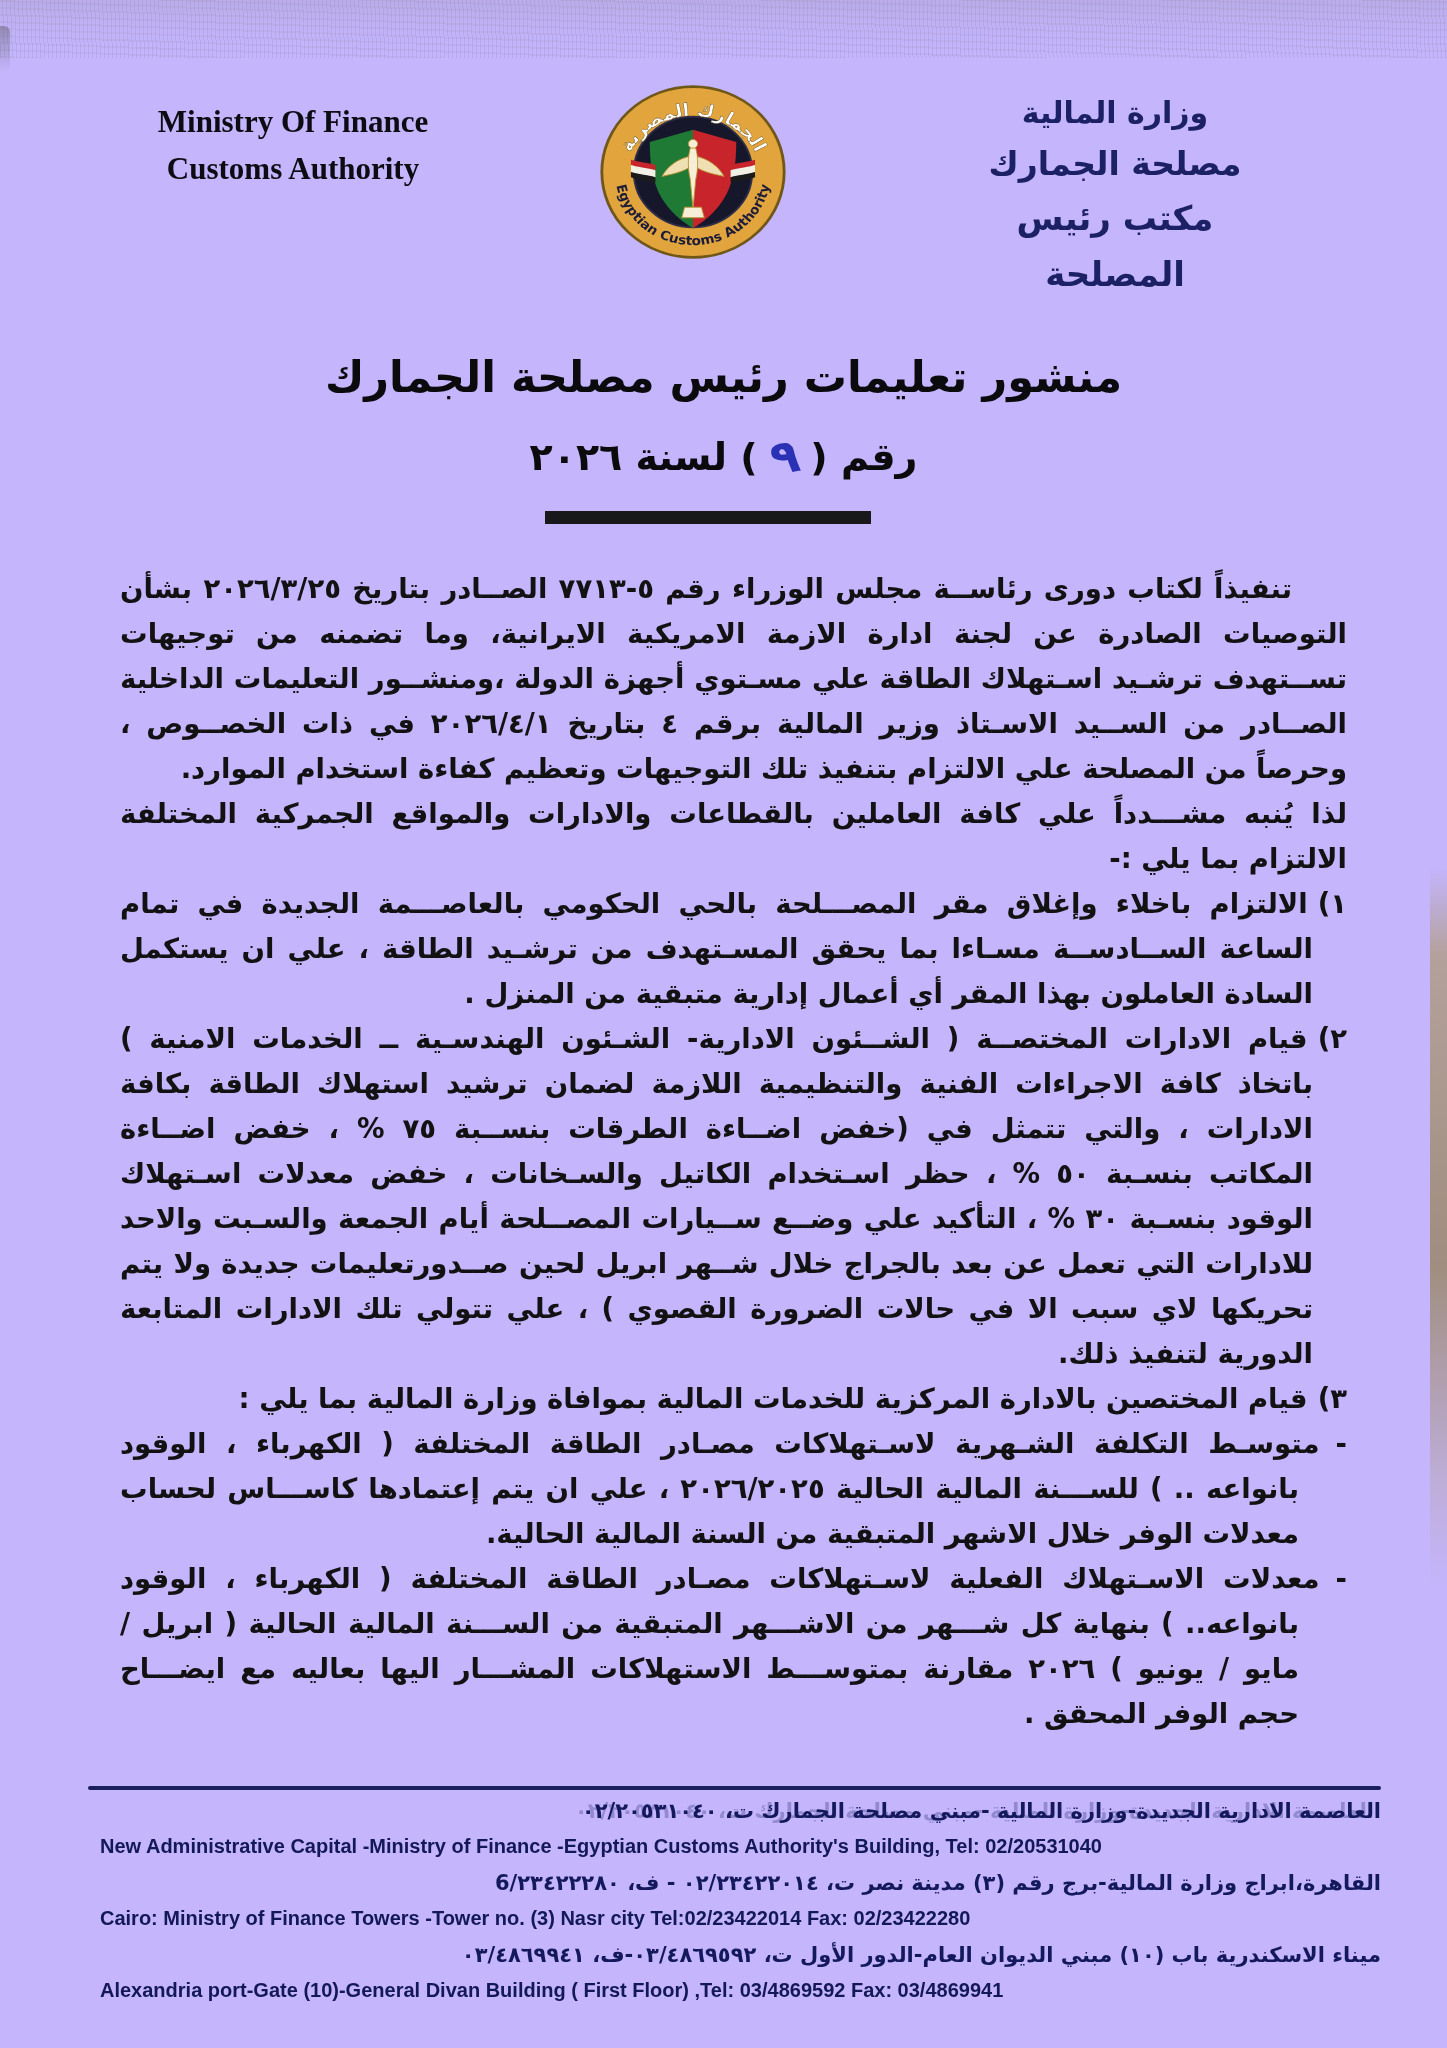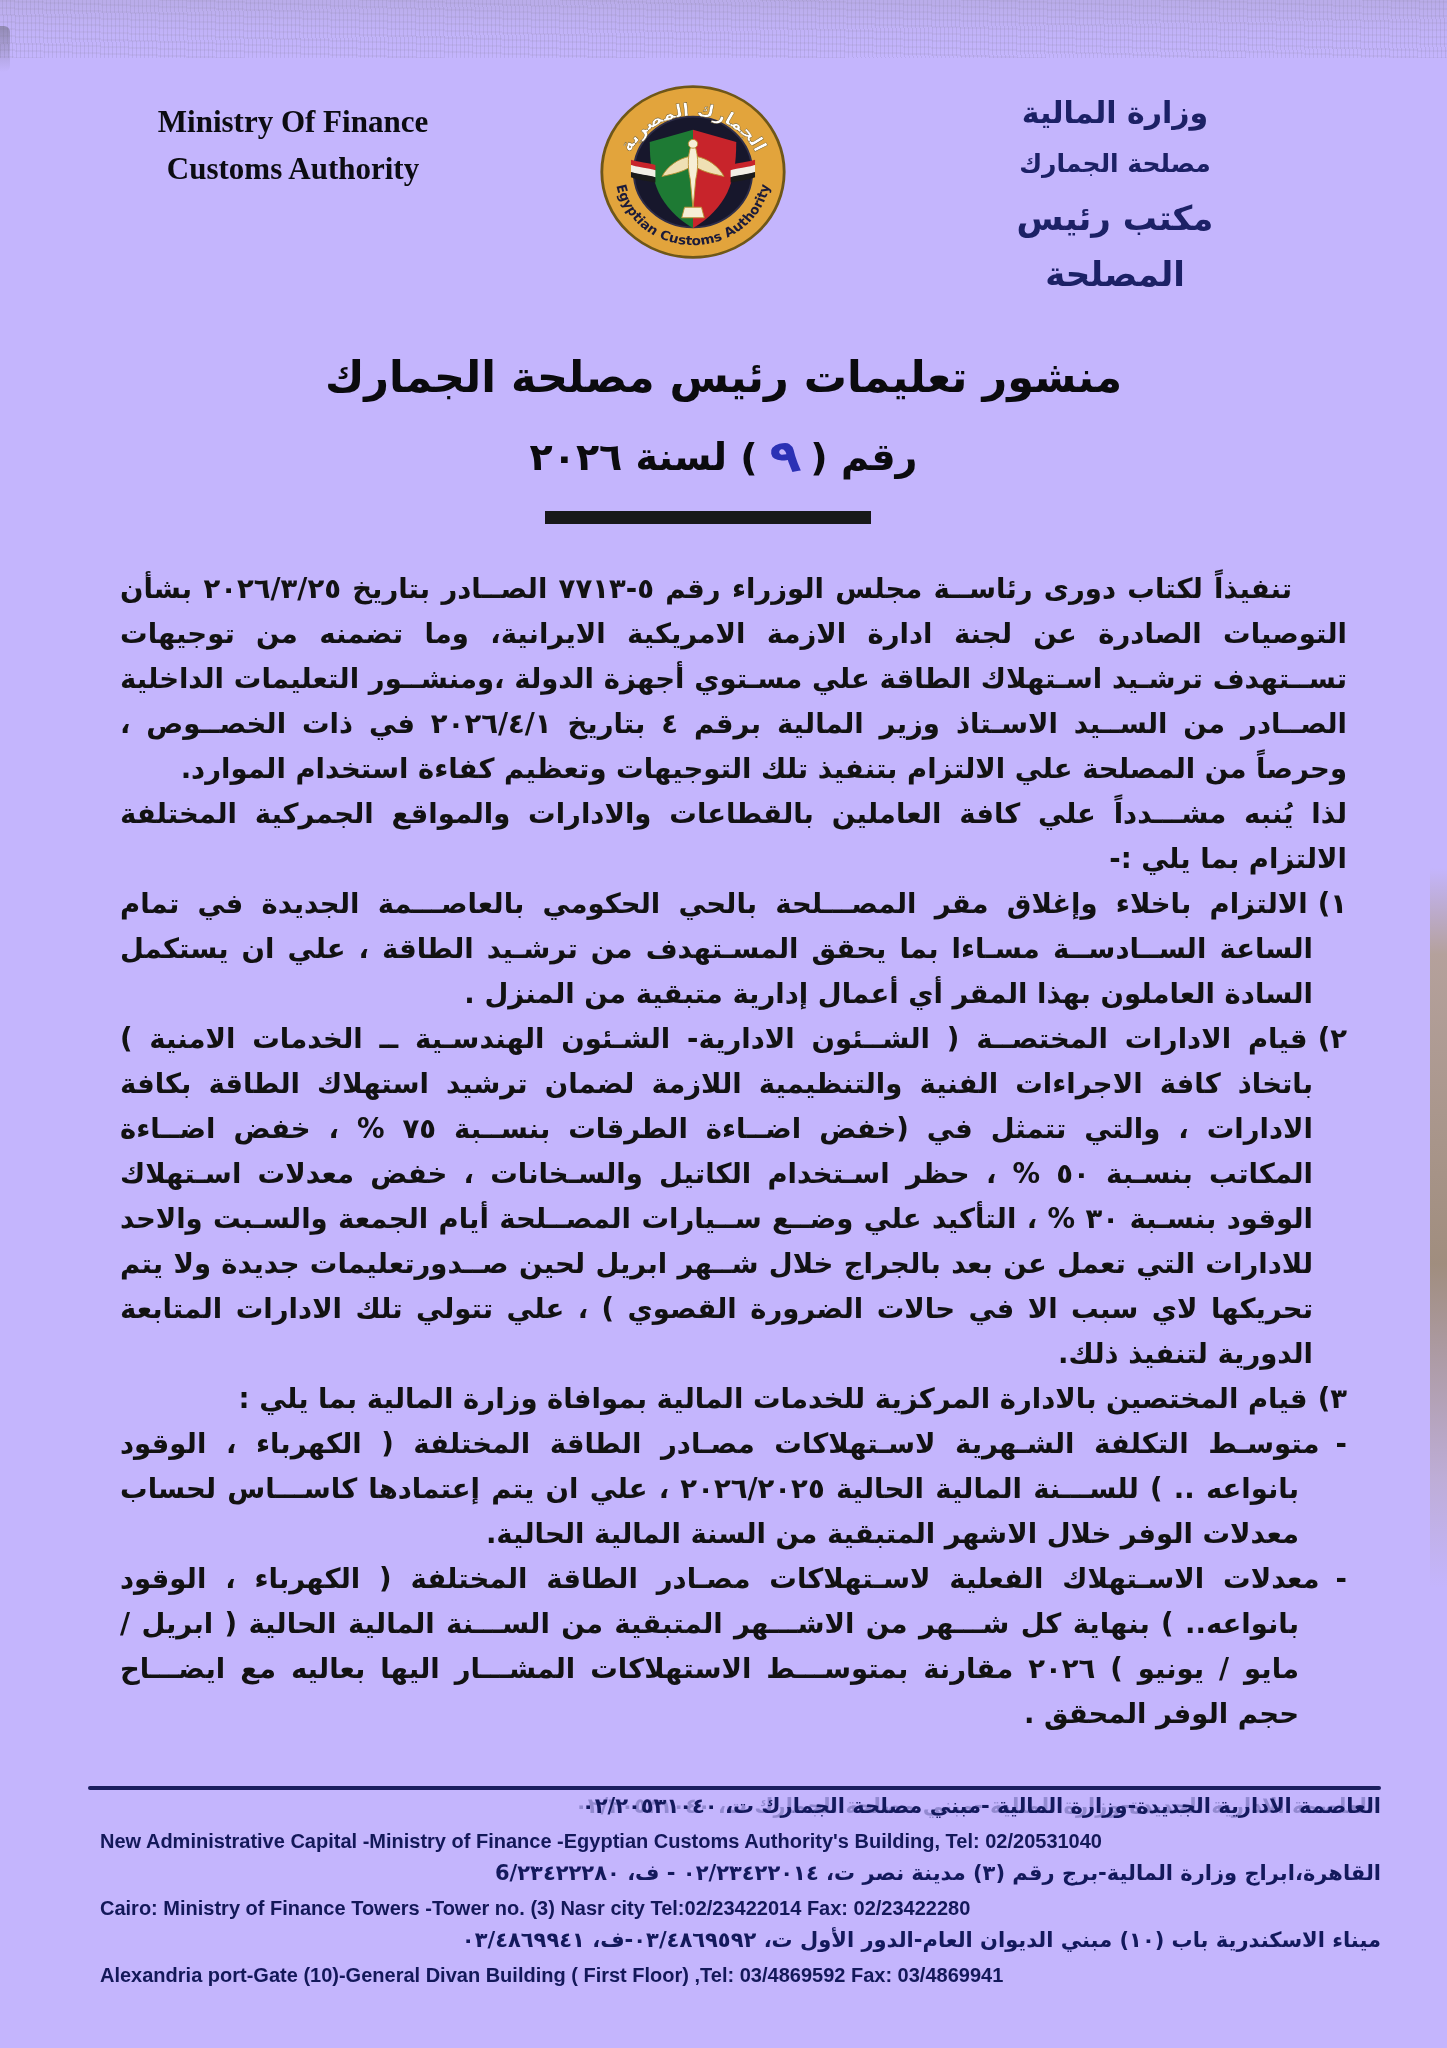--- a/index.html
+++ b/index.html
@@ -31,21 +31,21 @@
   .header-left{
     position:absolute; left:98px; top:98px; width:390px;
     text-align:center; font-family:"Liberation Serif", serif;
     font-weight:bold; font-size:31px; line-height:47px; color:#0c0c12;
   }
   .header-right{
     position:absolute; right:182px; top:88px; width:300px;
     text-align:center; direction:rtl; color:#1c2166; font-weight:bold;
   }
   .header-right .ar1{font-size:30px; line-height:50px;}
-  .header-right .ar2{font-size:25px; line-height:52px;}
+  .header-right .ar2{font-size:33px; line-height:52px;}
   .header-right .ar3{font-size:34px; line-height:56px;}
   .logo{position:absolute; left:599px; top:84px; width:188px; height:176px;}
 
   
   .title-block{position:absolute; left:0; top:352px; width:100%; text-align:center; direction:rtl;}
   .title-line1{font-size:43px; font-weight:bold; color:#0b0b0e; letter-spacing:0;}
   .title-line2{margin-top:24px; font-size:38px; font-weight:bold; color:#0b0b0e;}
   .title-line2 .ink-number{
     display:inline-block; color:#2b31b5; font-size:47px; font-weight:bold;
     transform:rotate(-10deg) translateY(3px); padding:0 12px;
@@ -66,21 +66,21 @@
   .item{margin:0; padding-right:34px; text-indent:-34px;}
   .sub-item{margin:0; padding-right:48px; text-indent:-48px;}
   .marker{margin-left:10px;}
   .sub-item .marker{margin-left:16px;}
 
   
   .footer{position:absolute; left:88px; right:66px; top:1786px; font-weight:bold;}
   .footer-divider{height:4px; background:#1b1f5e; border-radius:2px;}
   .f-ar{
     direction:rtl; text-align:right; color:#13195c;
-    font-size:21px; line-height:32px; 
+    font-size:21px; line-height:32px; margin-top:5px;
   }
   .f-ar-overlap{text-shadow:-7px 0 0 rgba(19,25,92,.28);}
   .f-en{
     direction:ltr; text-align:left; color:#131859;
     font-family:"Liberation Sans", sans-serif; font-size:20px; line-height:32px;
     padding-left:12px; margin-top:3px;
   }
 </style>
 </head>
 <body>

